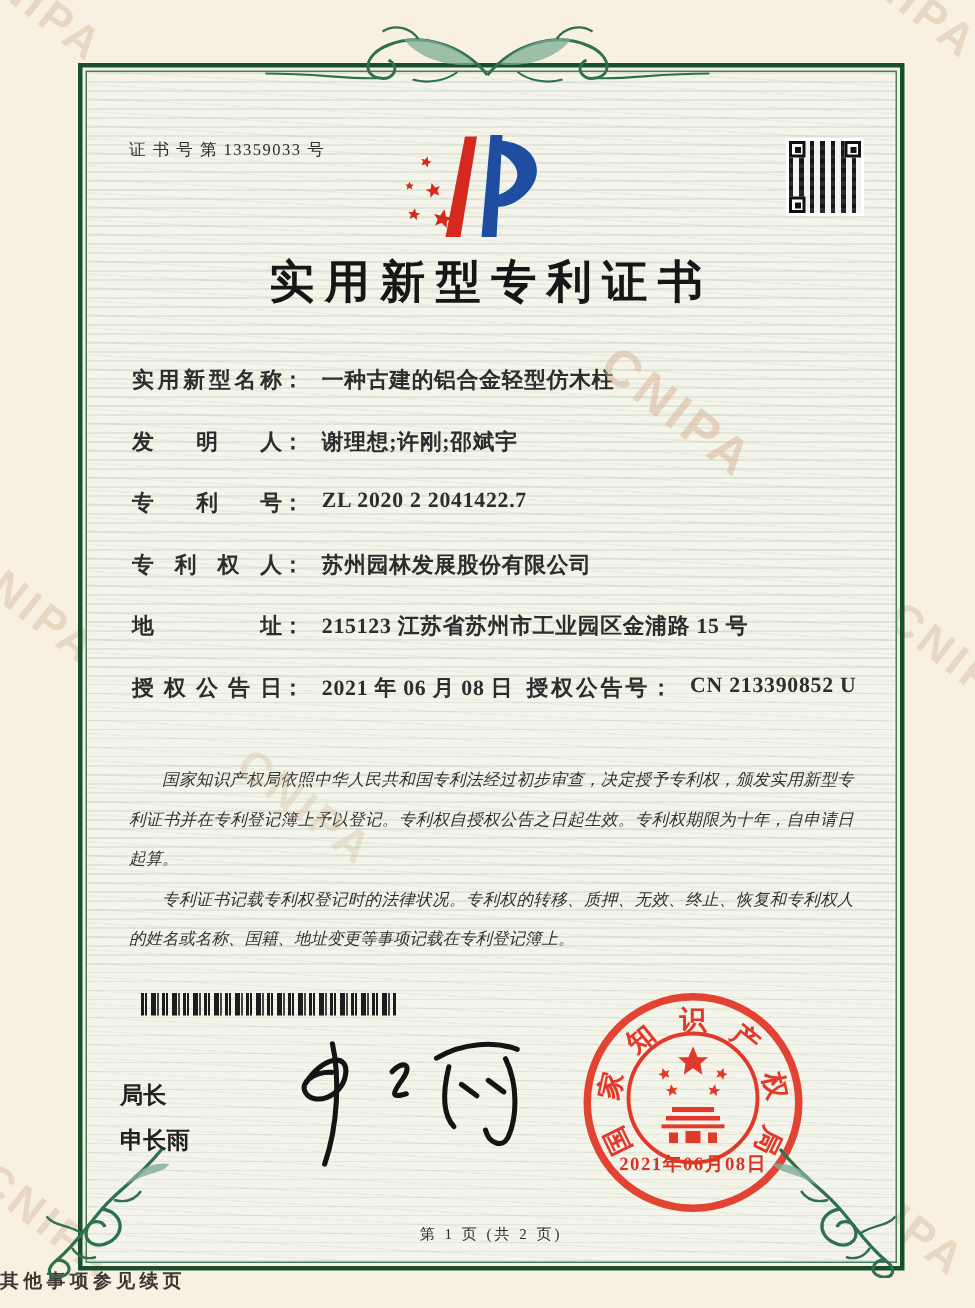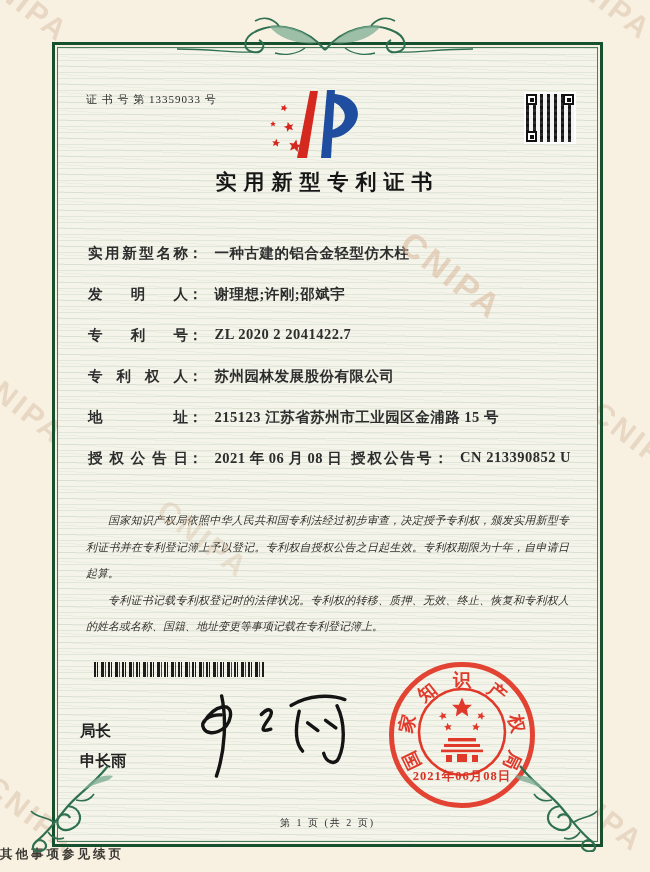--- a/index.html
+++ b/index.html
@@ -34,21 +34,21 @@
   .qr-inner{position:relative;width:48px;height:48px;
     background-image:
       repeating-linear-gradient(0deg,#161616 0 3px,rgba(0,0,0,0) 3px 6px),
       repeating-linear-gradient(90deg,#161616 0 3px,#f2f2f2 3px 7px);
     background-blend-mode:screen;}
   .finder{position:absolute;width:11px;height:11px;background:#fff;border:2.5px solid #111;box-sizing:border-box;}
   .finder:after{content:"";position:absolute;left:2px;top:2px;width:4px;height:4px;background:#111;}
   .f1{left:0;top:0;} .f2{right:0;top:0;} .f3{left:0;bottom:0;}
 
   .title{position:absolute;left:0;top:120px;width:100%;text-align:center;
-         font-size:21px;font-weight:600;letter-spacing:7px;color:#161616;}
+         font-size:30px;font-weight:600;letter-spacing:7px;color:#161616;}
 
   .fields{position:absolute;left:30px;top:196px;right:26px;font-size:14.5px;color:#2d2d2d;}
   .row{margin-bottom:22px;white-space:nowrap;font-weight:bold;}
   .flabel{display:inline-block;width:100px;text-align:justify;text-align-last:justify;vertical-align:top;}
   .colon{display:inline-block;vertical-align:top;}
   .fvalue{display:inline-block;padding-left:12px;vertical-align:top;letter-spacing:0.5px;}
   .row-double{display:flex;}
   .pair1{width:278px;white-space:nowrap;}
   .pair2{white-space:nowrap;}
   .flabel2{display:inline-block;letter-spacing:2px;}

